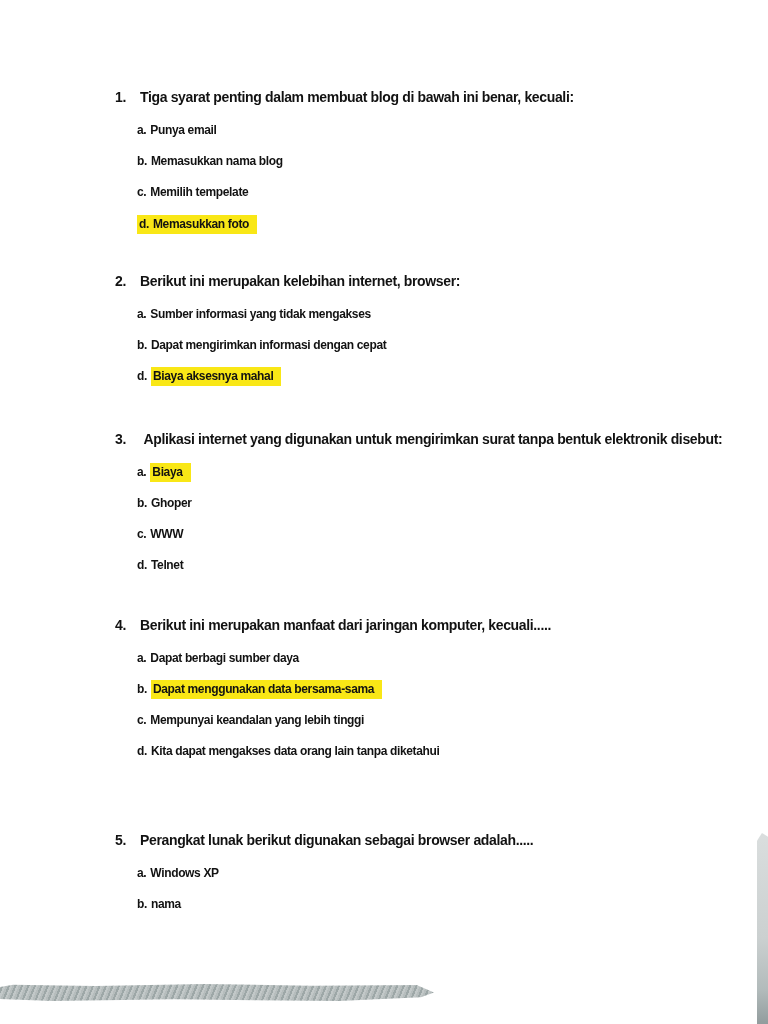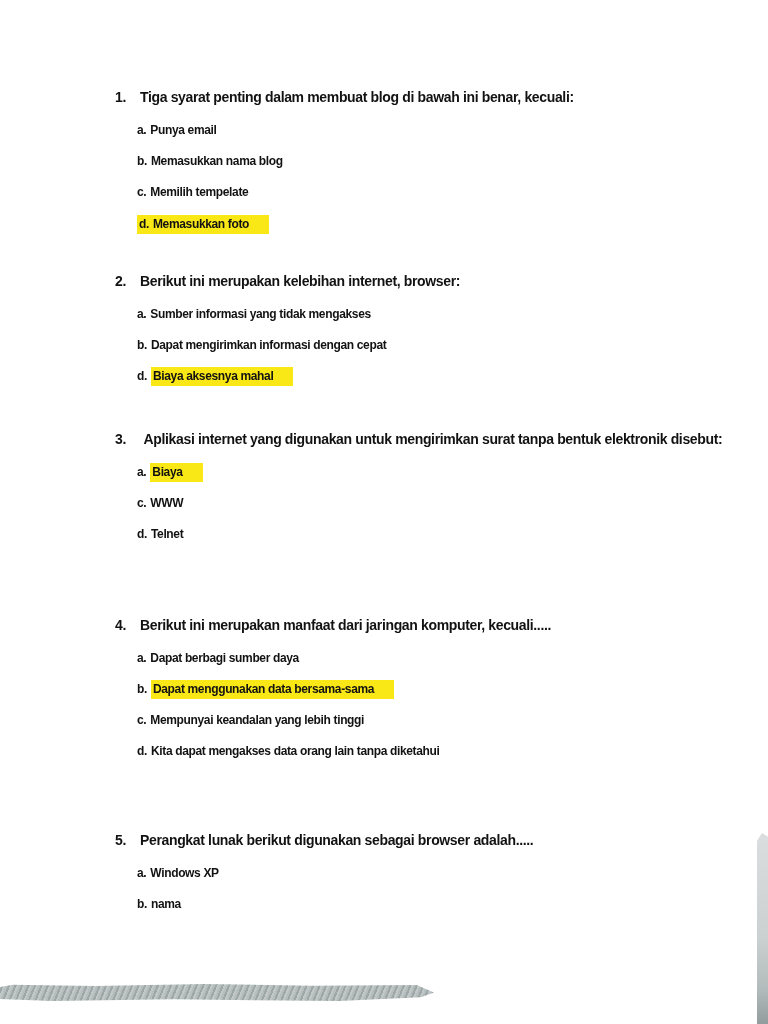--- a/index.html
+++ b/index.html
@@ -44,21 +44,21 @@
     font-weight:700;
     font-size:12px;
     line-height:19px;
     letter-spacing:-0.35px;
     white-space:pre-wrap;
   }
   .option .opt-label{margin-right:4px;}
   mark.hl{
     background:var(--hl);
     color:var(--ink);
-    padding:2px 20px 3px 2px;
+    padding:2px 8px 3px 2px;
   }
   
   .option.full-hl{display:inline-block;}
   
   .scan-edge-right{
     position:absolute;
     top:833px;
     right:0;
     bottom:0;
     width:11px;
@@ -92,20 +92,21 @@
         <div class="option"><span class="opt-label">a.</span><span>Sumber informasi yang tidak mengakses</span></div>
         <div class="option"><span class="opt-label">b.</span><span>Dapat mengirimkan informasi dengan cepat</span></div>
         <div class="option"><span class="opt-label">d.</span><mark class="hl"><span>Biaya aksesnya mahal</span></mark></div>
       </div>
       <div class="question" style="top: 430px;">
         <div class="q-header">
           <span class="q-num">3.</span>
           <span class="q-text"> Aplikasi internet yang digunakan untuk mengirimkan surat tanpa bentuk elektronik disebut:</span>
         </div>
         <div class="option"><span class="opt-label">a.</span><mark class="hl"><span>Biaya</span></mark></div>
+        <div class="option"><span class="opt-label">b.</span><span>Ghoper</span></div>
         <div class="option"><span class="opt-label">c.</span><span>WWW</span></div>
         <div class="option"><span class="opt-label">d.</span><span>Telnet</span></div>
       </div>
       <div class="question" style="top: 616px;">
         <div class="q-header">
           <span class="q-num">4.</span>
           <span class="q-text">Berikut ini merupakan manfaat dari jaringan komputer, kecuali.....</span>
         </div>
         <div class="option"><span class="opt-label">a.</span><span>Dapat berbagi sumber daya</span></div>
         <div class="option"><span class="opt-label">b.</span><mark class="hl"><span>Dapat menggunakan data bersama-sama</span></mark></div>

